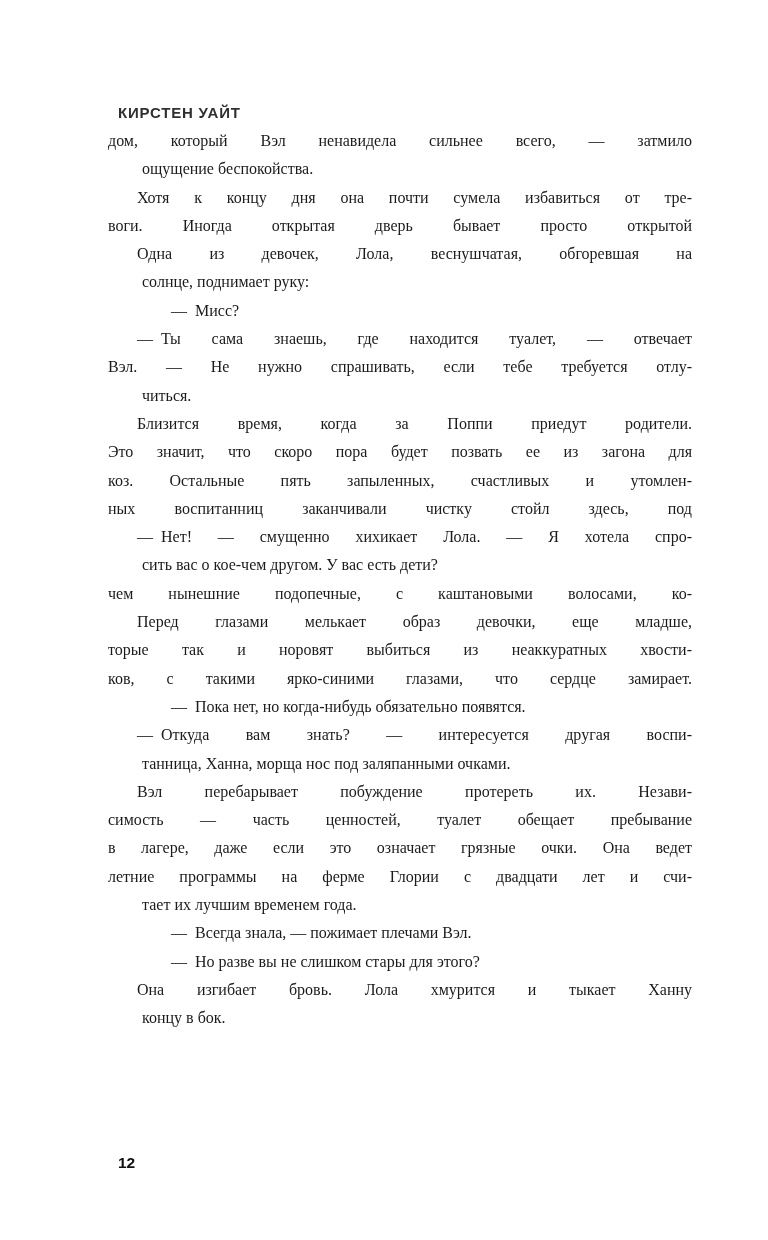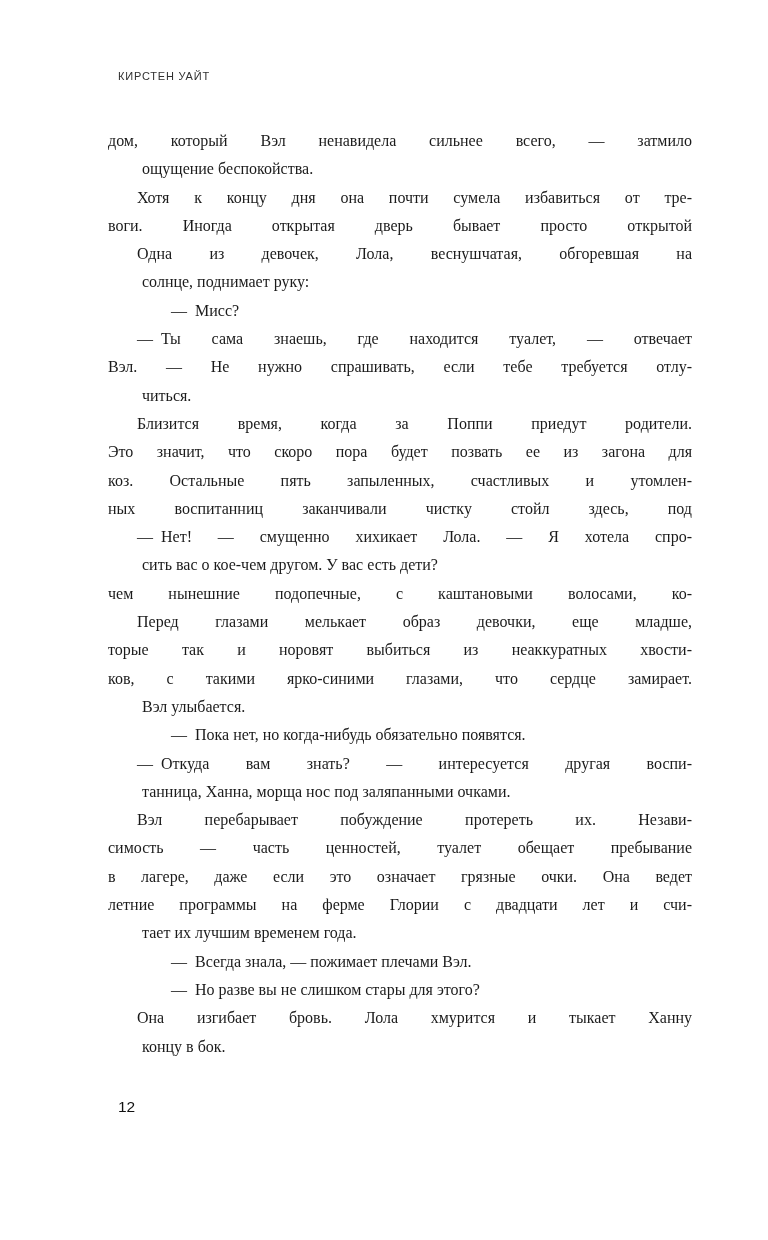--- a/index.html
+++ b/index.html
@@ -15,24 +15,24 @@
     font-family: "Liberation Serif", serif;
   }
   .page {
     position: absolute;
     inset: 0;
     background: var(--bg, #ffffff);
   }
   .running-header {
     position: absolute;
     left: 118px;
-    top: 70px;
+    top: 104px;
     font-family: "Liberation Sans", sans-serif;
-    font-size: 11px;
-    font-weight: 400;
+    font-size: 15px;
+    font-weight: 700;
     letter-spacing: 0.8px;
     color: var(--header-color, #303030);
     white-space: nowrap;
   }
   .body-text {
     position: absolute;
     left: 108px;
     top: 127px;
     width: 584px;
     font-size: 16px;
@@ -47,24 +47,24 @@
   .line.para-end {
     text-align-last: left;
     margin-left: 34px;
   }
   .line.indent {
     text-indent: 29px;
   }
   .page-number {
     position: absolute;
     left: 118px;
-    top: 1098px;
+    top: 1154px;
     font-family: "Liberation Sans", sans-serif;
     font-size: 15.5px;
-    font-weight: 400;
+    font-weight: 700;
     color: var(--pagenum-color, #111111);
   }
 </style>
 </head>
 <body>
 
 <div class="page">
   <div class="running-header">КИРСТЕН УАЙТ</div>
 
   <div class="body-text">
@@ -81,21 +81,20 @@
       <div class="line indent">Близится время, когда за Поппи приедут родители.</div>
       <div class="line">Это значит, что скоро пора будет позвать ее из загона для</div>
       <div class="line">коз. Остальные пять запыленных, счастливых и утомлен-</div>
       <div class="line">ных воспитанниц заканчивали чистку стойл здесь, под</div>
       <div class="line indent">— Нет! — смущенно хихикает Лола. — Я хотела спро-</div>
       <div class="line para-end">сить вас о кое-чем другом. У вас есть дети?</div>
       <div class="line">чем нынешние подопечные, с каштановыми волосами, ко-</div>
       <div class="line indent">Перед глазами мелькает образ девочки, еще младше,</div>
       <div class="line">торые так и норовят выбиться из неаккуратных хвости-</div>
       <div class="line">ков, с такими ярко-синими глазами, что сердце замирает.</div>
-      <div class="line para-end">Вэл улыбается.</div>
       <div class="line indent para-end">— Пока нет, но когда-нибудь обязательно появятся.</div>
       <div class="line indent">— Откуда вам знать? — интересуется другая воспи-</div>
       <div class="line para-end">танница, Ханна, морща нос под заляпанными очками.</div>
       <div class="line indent">Вэл перебарывает побуждение протереть их. Незави-</div>
       <div class="line">симость — часть ценностей, туалет обещает пребывание</div>
       <div class="line">в лагере, даже если это означает грязные очки. Она ведет</div>
       <div class="line">летние программы на ферме Глории с двадцати лет и счи-</div>
       <div class="line para-end">тает их лучшим временем года.</div>
       <div class="line indent para-end">— Всегда знала, — пожимает плечами Вэл.</div>
       <div class="line indent para-end">— Но разве вы не слишком стары для этого?</div>

